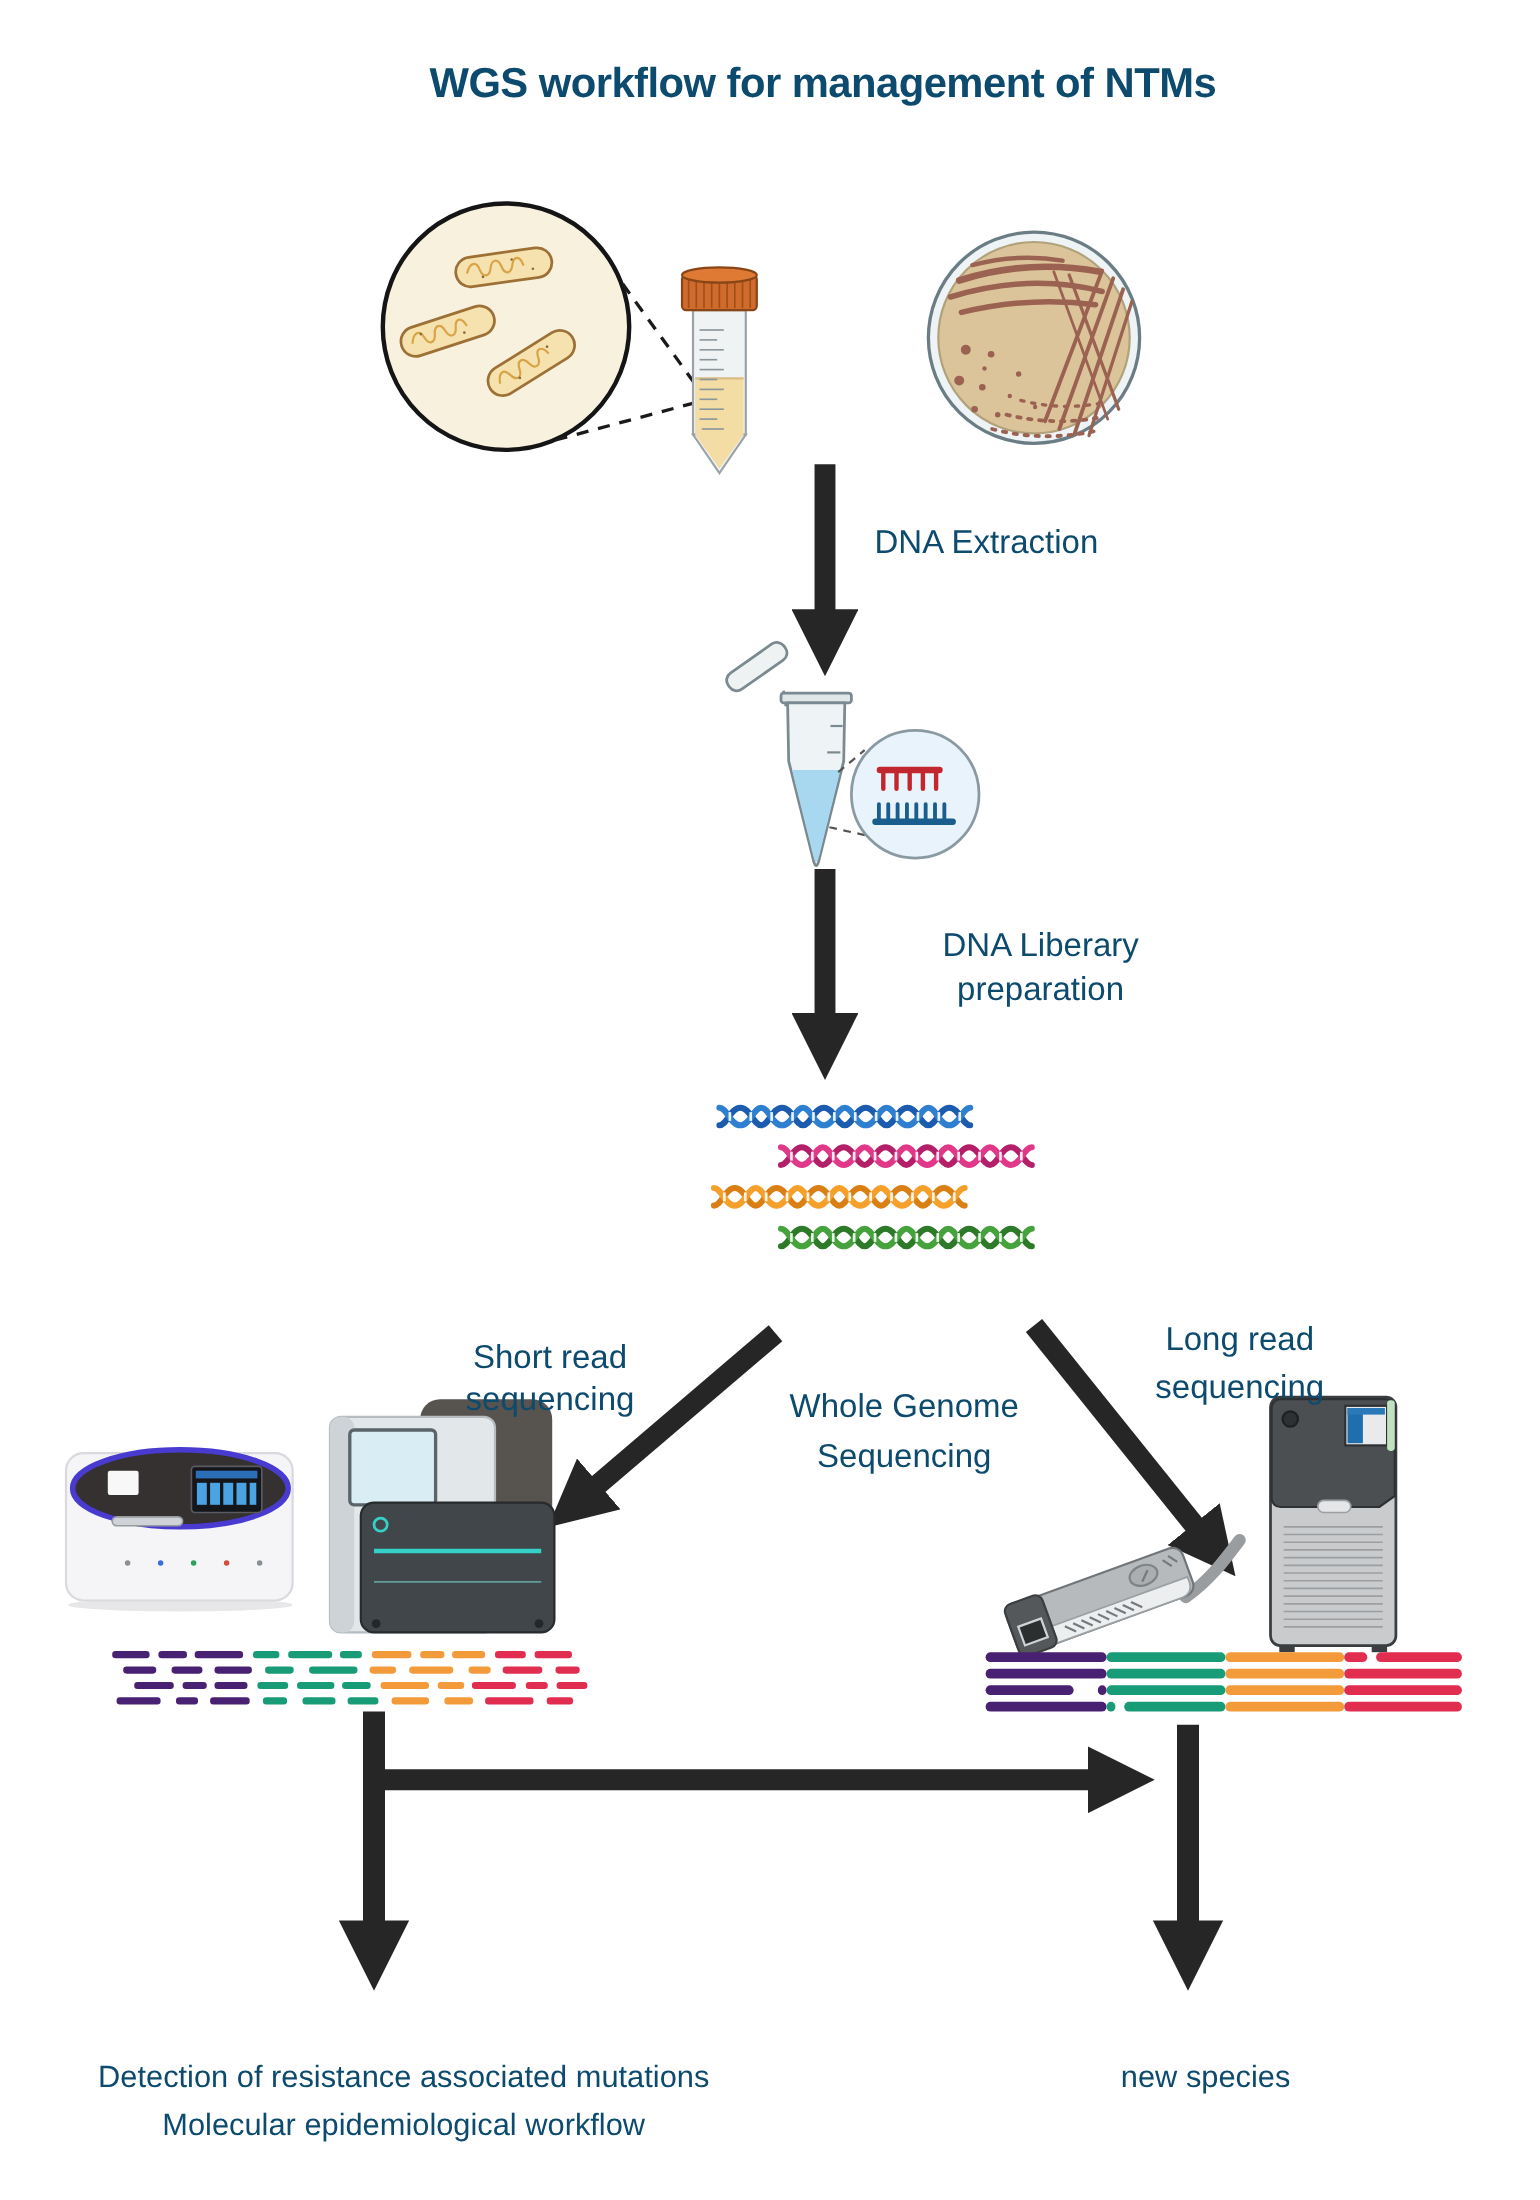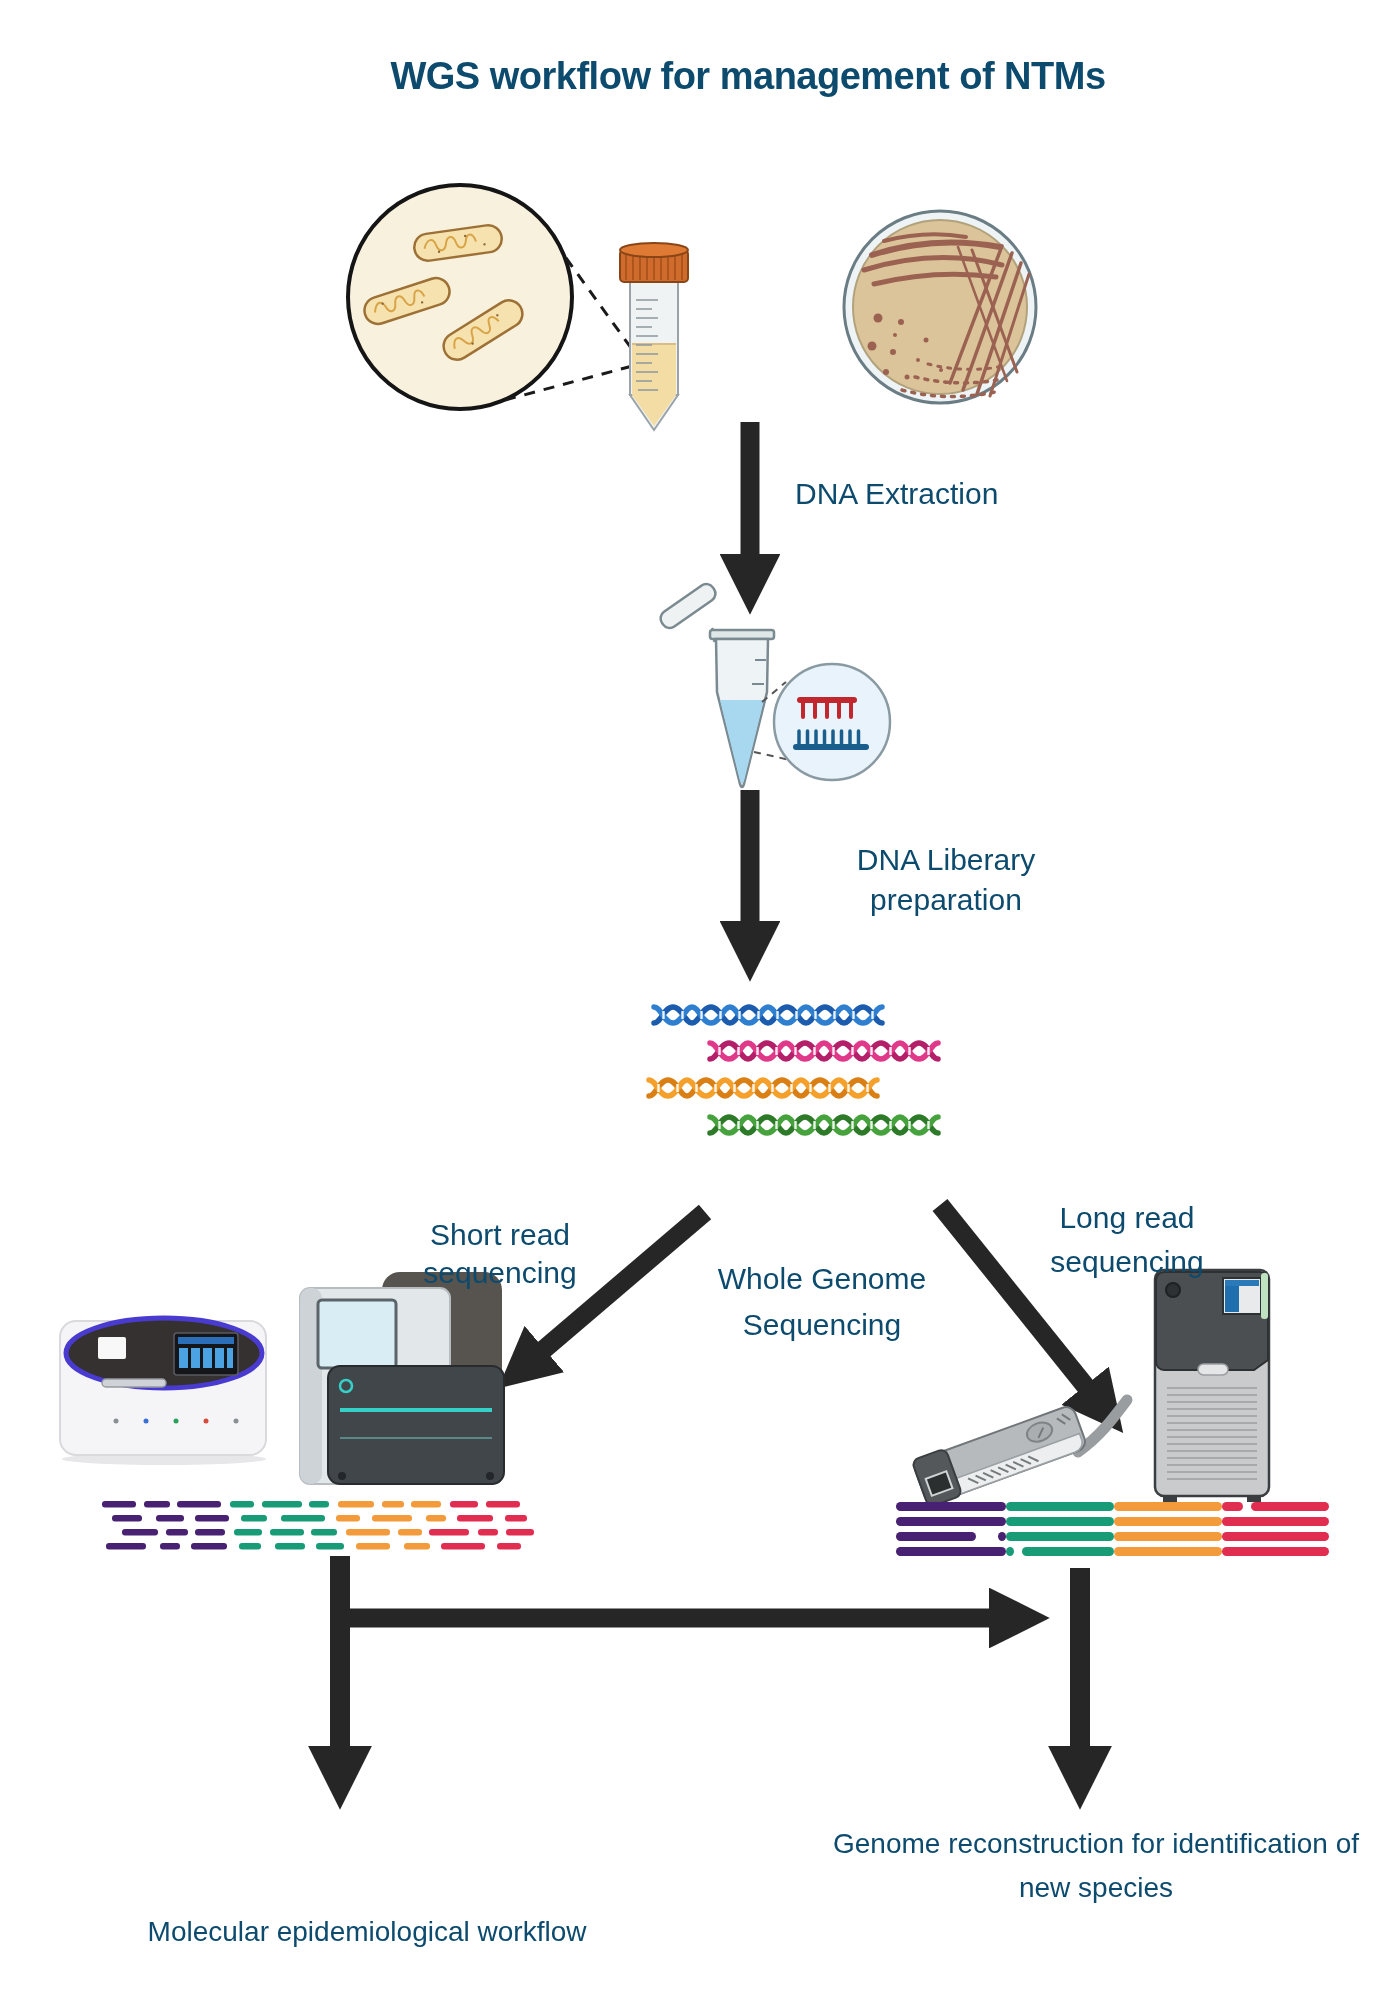--- a/index.html
+++ b/index.html
@@ -402,22 +402,22 @@
     <span>Sequencing</span>
   </div>
 
   <div id="lbl-long" class="lbl" style="left:1127px;top:1196px;">
     <span>Long read</span><br>
     <span>sequencing</span>
   </div>
 
   <div class="lbl outcome" style="left:367px;top:1822px;">
     <br>
+    <span>Detection of resistance associated mutations</span><br>
+    <span>Molecular epidemiological workflow</span>
+  </div>
+
+  <div class="lbl outcome" style="left:1096px;top:1822px;">
     <br>
-    <span>Molecular epidemiological workflow</span>
-  </div>
-
-  <div class="lbl outcome" style="left:1096px;top:1822px;">
-    <span>Genome reconstruction for identification of</span><br>
     <span>new species</span>
   </div>
 
 </div>
 
 </body></html>

